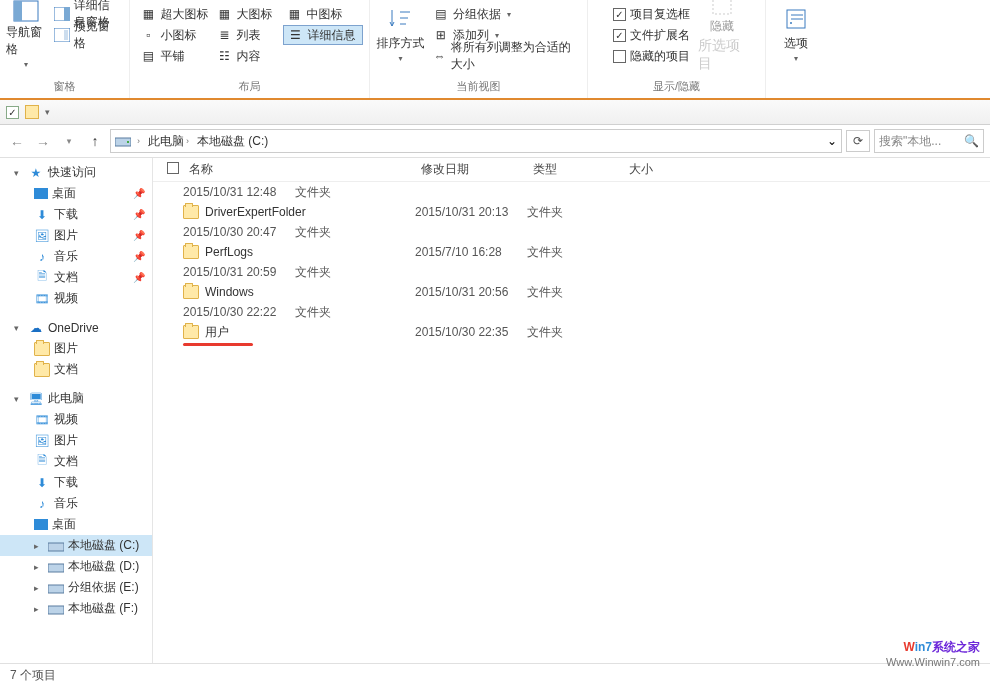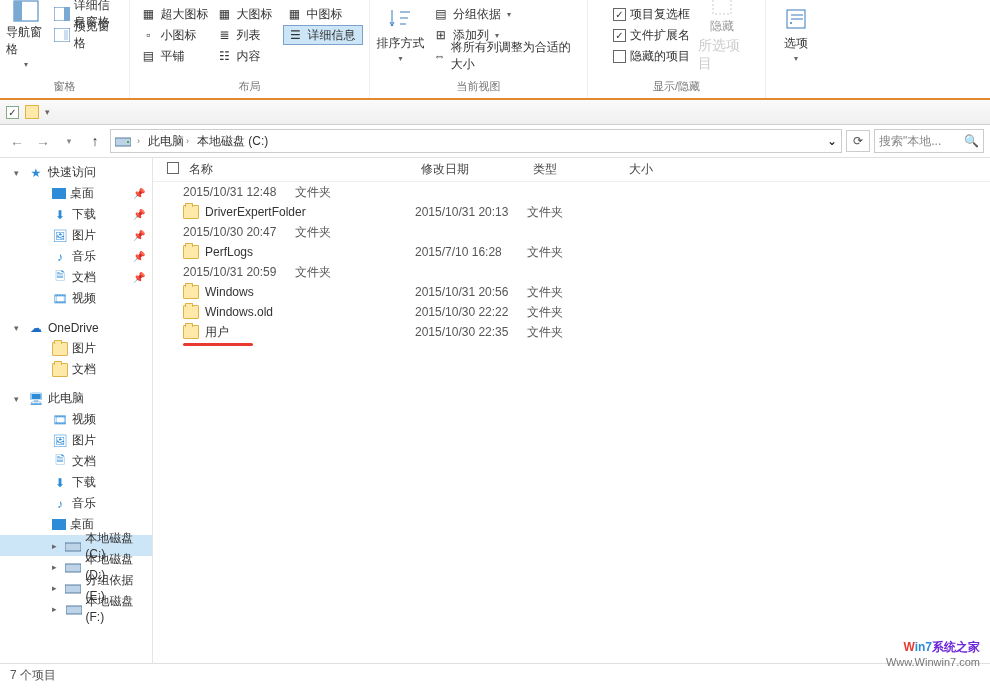--- a/index.html
+++ b/index.html
@@ -26,21 +26,21 @@
 .addr{flex:1;height:24px;border:1px solid #ccc;background:#fff;display:flex;align-items:center;padding:0 4px;gap:4px}
 .crumb{color:#333;padding:0 2px;display:flex;align-items:center;gap:2px}
 .crumb .car{color:#777;font-size:9px}
 .refresh{width:24px;height:22px;border:1px solid #ccc;display:flex;align-items:center;justify-content:center;color:#555}
 .search{width:110px;height:24px;border:1px solid #ccc;display:flex;align-items:center;padding:0 4px;color:#888}
 
 .main{display:flex;height:505px}
 .side{width:153px;border-right:1px solid #e5e5e5;overflow-y:auto;position:relative}
 .tree{padding:4px 0}
 .tnode{display:flex;align-items:center;height:21px;padding-left:14px;gap:4px;color:#333}
-.tnode.lvl2{padding-left:52px}
+.tnode.lvl2{padding-left:34px}
 .tnode.sel{background:#cde6f7}
 .tnode .exp{width:10px;font-size:9px;color:#666}
 .tico{width:16px;height:16px;display:inline-flex;align-items:center;justify-content:center}
 .pin{color:#888;font-size:10px;margin-left:auto;margin-right:6px}
 .tree-gap{height:8px}
 
 .content{flex:1;display:flex;flex-direction:column}
 .cols{display:flex;height:24px;border-bottom:1px solid #eee;align-items:center;color:#444;padding-left:8px}
 .cols .cbox{width:22px}
 .cols div{padding:0 6px}
@@ -439,24 +439,20 @@
           <div class="cbox"></div>
           <div class="fname">
             <span class="fico"></span>
             <span>Windows</span>
           </div>
           <div class="fdate">2015/10/31 20:56</div>
           <div class="ftype">文件夹</div>
         </div>
         <div class="frow">
           <div class="cbox"></div>
-          <div class="fname">
-            <span class="fico"></span>
-            <span>Windows.old</span>
-          </div>
           <div class="fdate">2015/10/30 22:22</div>
           <div class="ftype">文件夹</div>
         </div>
         <div class="frow">
           <div class="cbox"></div>
           <div class="fname">
             <span class="fico"></span>
             <span>用户</span>
           </div>
           <div class="fdate">2015/10/30 22:35</div>

